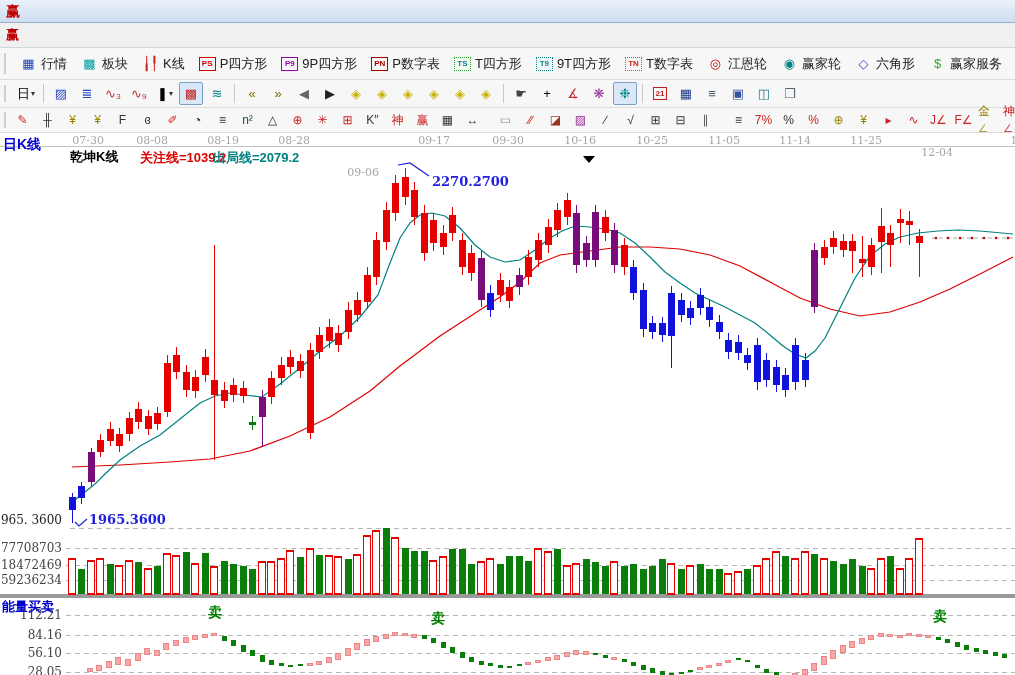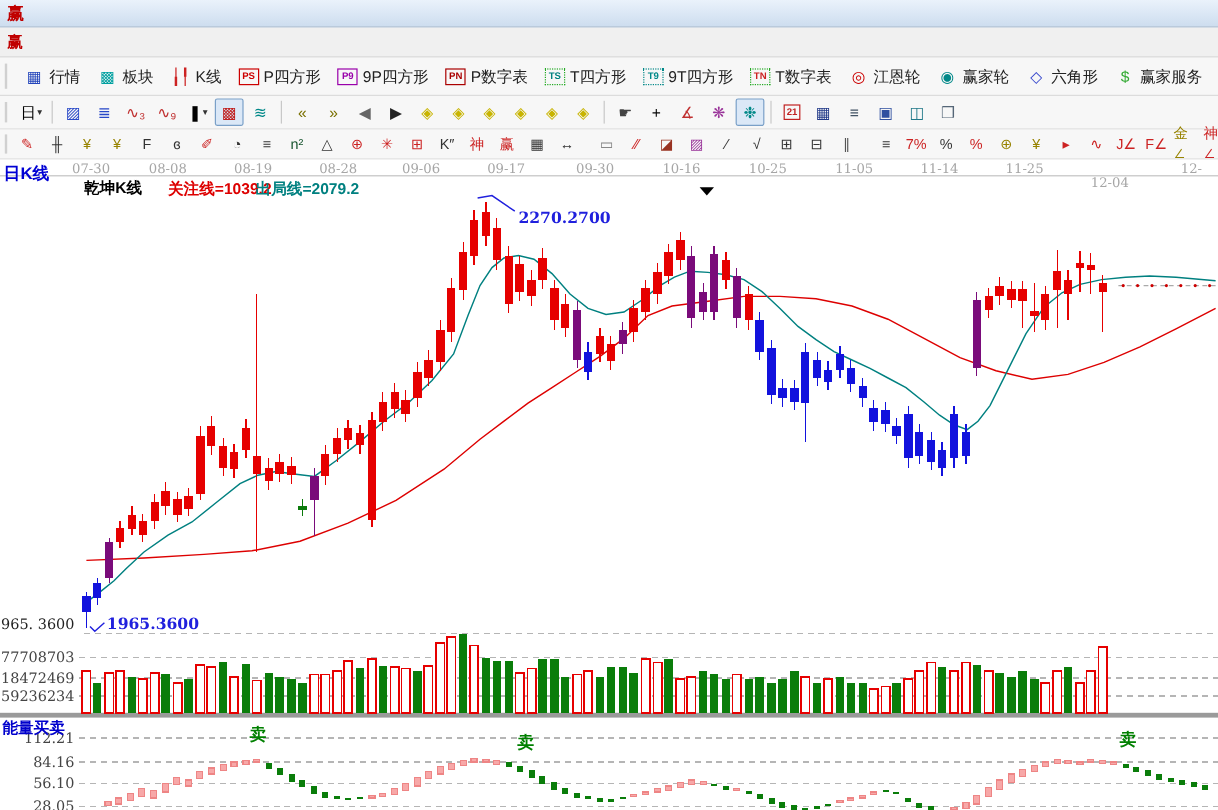--- a/index.html
+++ b/index.html
@@ -26,21 +26,21 @@
   .tbtn{display:inline-flex;align-items:center;justify-content:center;min-width:22px;height:21px;margin:0 1px;
     font-size:13px;border:1px solid transparent;border-radius:2px;color:#222;}
   .tb3 .tbtn{height:19px;font-size:12px;min-width:21px;}
   .tbtn.active{background:#dbe8f7;border-color:#7aa0c8;}
   .tbtn .bx{font-size:8px;font-weight:bold;border:1px solid;padding:0 2px;line-height:11px;}
   .drop{font-size:8px;color:#333;margin-left:1px;}
   
   .chart-area{position:relative;width:1015px;height:547px;background:#fff;}
   #chart-svg{position:absolute;left:0;top:0;}
   .dates{position:absolute;left:0;top:0;width:1015px;height:13px;border-bottom:1px solid #c2c2c2;}
-  .dates span{position:absolute;top:1px;width:44px;text-align:left;font-family:"DejaVu Serif",serif;font-size:11px;color:#a6a6a6;}
+  .dates span{position:absolute;top:1px;width:44px;text-align:right;font-family:"DejaVu Serif",serif;font-size:11px;color:#a6a6a6;}
   .lbl{position:absolute;white-space:nowrap;}
   .kline{left:3px;top:3px;color:#0000d4;font-weight:bold;font-size:14px;text-align:center;}
   .qk{left:70px;top:15px;color:#000;font-weight:bold;font-size:13px;}
   .att{left:140px;top:16px;color:#dd0000;font-weight:600;font-size:13px;}
   .exit{left:213px;top:16px;color:#008080;font-weight:600;font-size:13px;}
   .energy{left:2px;top:465px;color:#0000cc;font-weight:bold;font-size:13px;}
 </style>
 </head>
 <body>
 
@@ -731,21 +731,21 @@
         <text x="215" y="612" fill="#008000" font-size="14" text-anchor="middle" font-weight="bold" font-family="DejaVu Serif, Liberation Sans, sans-serif">卖</text>
         <text x="438" y="618" fill="#008000" font-size="14" text-anchor="middle" font-weight="bold" font-family="DejaVu Serif, Liberation Sans, sans-serif">卖</text>
         <text x="940" y="616" fill="#008000" font-size="14" text-anchor="middle" font-weight="bold" font-family="DejaVu Serif, Liberation Sans, sans-serif">卖</text>
         <polygon points="583,151 595,151 589,158" fill="#000000"></polygon>
       </svg>
     <div class="dates" id="date-axis">
         <span style="left: 60px;">07-30</span>
         <span style="left: 124px;">08-08</span>
         <span style="left: 195px;">08-19</span>
         <span style="left: 266px;">08-28</span>
-        <span style="left: 335px;">09-06</span>
+        <span style="left: 335px; margin-top: 32px;">09-06</span>
         <span style="left: 406px;">09-17</span>
         <span style="left: 480px;">09-30</span>
         <span style="left: 552px;">10-16</span>
         <span style="left: 624px;">10-25</span>
         <span style="left: 696px;">11-05</span>
         <span style="left: 767px;">11-14</span>
         <span style="left: 838px;">11-25</span>
         <span style="left: 909px; margin-top: 12px;">12-04</span>
         <span style="left: 984px;">12-</span>
       </div>

